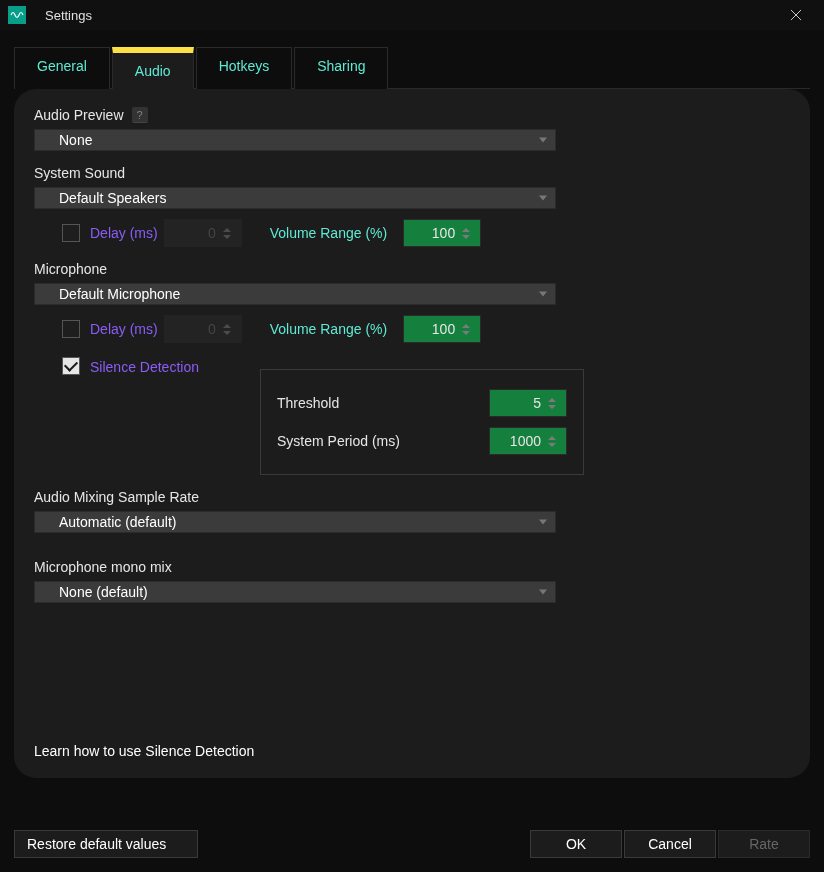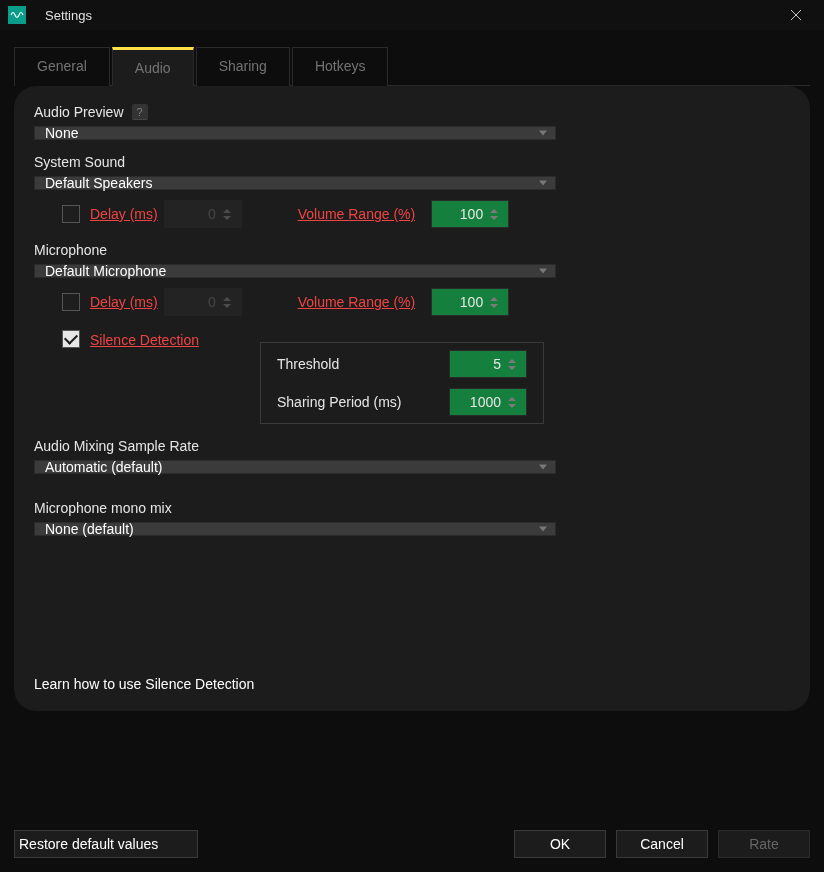--- a/index.html
+++ b/index.html
@@ -37,32 +37,32 @@
   .main {
     padding: 16px 14px 0 14px;
   }
   .tabs {
     display: flex;
     border-bottom: 1px solid #2a2a2a;
   }
   .tab {
     padding: 10px 22px;
     font-size: 14px;
-    color: #737373;
+    color: #5eead4;
     background: #0d0d0d;
     border: 1px solid #2a2a2a;
     border-bottom: none;
     margin-right: 2px;
     cursor: pointer;
     position: relative;
     top: 1px;
   }
   .tab.active {
     background: #1c1c1c;
-    border-top: 3px solid #fde047;
+    border-top: 6px solid #fde047;
   }
   .panel {
     background: #1c1c1c;
     padding: 18px 20px 18px 20px;
     border-radius: 22px;
   }
   .field-label {
     font-size: 14px;
     color: #e6e6e6;
     margin-bottom: 6px;
@@ -74,26 +74,26 @@
     width: 16px; height: 16px;
     background: #333;
     color: #7f7f7f;
     font-size: 11px;
     display: inline-flex; align-items: center; justify-content: center;
     border-radius: 2px;
     border-bottom: 1px dotted #555;
   }
   .dropdown {
     width: 522px;
-    height: 14px;
+    height: 22px;
     background: #3b3b3b;
     border: 1px solid #2b2b2b;
     display: flex;
     align-items: center;
-    padding: 0 10px;
+    padding: 0 24px;
     font-size: 14px;
     color: #fff;
     cursor: pointer;
     position: relative;
   }
   .dropdown .arrow {
     position: absolute;
     right: 8px;
     top: 50%;
     transform: translateY(-50%);
@@ -121,21 +121,21 @@
   .checkbox.checked {
     background: #e6e6e6;
   }
   .checkbox.checked::after {
     content: '';
     width: 10px; height: 6px;
     border-left: 2px solid #1c1c1c;
     border-bottom: 2px solid #1c1c1c;
     transform: rotate(-45deg) translate(1px,-1px);
   }
-  .chk-label { font-size: 14px; color: #ef4444; text-decoration: underline; }
+  .chk-label { font-size: 14px; color: #8b5cf6; }
   .spinner {
     width: 78px; height: 28px;
     background: #15803d;
     border: 1px solid #2a2a2a;
     display: inline-flex;
     align-items: center;
     justify-content: center;
     position: relative;
     margin-left: 6px;
   }
@@ -154,27 +154,27 @@
     align-items: center;
   }
   .spinner .arrows .up,
   .spinner .arrows .down {
     width: 0; height: 0;
     border-left: 4px solid transparent;
     border-right: 4px solid transparent;
   }
   .spinner .arrows .up { border-bottom: 4px solid #7a7a7a; }
   .spinner .arrows .down { border-top: 4px solid #7a7a7a; }
-  .vol-label { font-size: 14px; color: #ef4444; margin-left: 56px; margin-right: 10px; text-decoration: underline; }
+  .vol-label { font-size: 14px; color: #5eead4; margin-left: 28px; margin-right: 10px; }
   .silence-frame {
     border: 1px solid #3a3a3a;
-    padding: 3px 16px;
+    padding: 15px 16px;
     margin-left: 226px;
     margin-top: -6px;
-    width: 284px;
+    width: 324px;
   }
   .sf-row {
     display: flex;
     align-items: center;
     justify-content: space-between;
     margin: 4px 0;
   }
   .sf-row .sf-label { font-size: 14px; }
   .panel-fill { height: 120px; }
   .link {
@@ -198,23 +198,23 @@
     height: 28px;
     min-width: 92px;
     padding: 0 14px;
     background: #1c1c1c;
     border: 1px solid #3a3a3a;
     color: #fff;
     font-size: 14px;
     display: inline-flex; align-items: center; justify-content: center;
     cursor: pointer;
   }
-  .btn.wide { min-width: 184px; justify-content: flex-start; padding-left: 4px;}
+  .btn.wide { min-width: 184px; justify-content: flex-start; padding-left: 12px;}
   .btn.disabled { color: #666; border-color: #2a2a2a; cursor: default;}
-  .footer .right { margin-left: auto; display: flex; gap: 10px; padding-left: 28px;}
+  .footer .right { margin-left: auto; display: flex; gap: 2px; padding-left: 28px;}
 </style>
 </head>
 <body>
 
 <div class="titlebar">
   <span class="icon-slot">
     <svg viewBox="0 0 18 18" width="18" height="18">
       <rect width="18" height="18" fill="#089e8a"></rect>
       <path d="M3 9 Q5 4 7 9 T11 9 T15 9" stroke="#fff" stroke-width="1.2" fill="none"></path>
     </svg>
@@ -227,22 +227,22 @@
       <line x1="10" y1="0" x2="0" y2="10" stroke="#c8c8c8" stroke-width="1"></line>
     </svg>
   </div>
 </div>
 
 <div class="main">
 
   <div class="tabs">
     <div class="tab">General</div>
     <div class="tab active">Audio</div>
+    <div class="tab">Hotkeys</div>
     <div class="tab">Sharing</div>
-    <div class="tab">Hotkeys</div>
   </div>
 
   <div class="panel">
 
     
     <div class="section">
       <div class="field-label">
         <span>Audio Preview</span>
         <span class="help-icon">?</span>
       </div>
@@ -320,21 +320,21 @@
           <span class="sf-label">Threshold</span>
           <span class="spinner">
             <span class="val">5</span>
             <span class="arrows">
                 <span class="up"></span>
                 <span class="down"></span>
               </span>
           </span>
         </div>
         <div class="sf-row" style="margin-top:10px;">
-          <span class="sf-label">Sharing Period (ms)</span>
+          <span class="sf-label">System Period (ms)</span>
           <span class="spinner">
             <span class="val">1000</span>
             <span class="arrows">
                 <span class="up"></span>
                 <span class="down"></span>
               </span>
           </span>
         </div>
       </div>
     </div>

